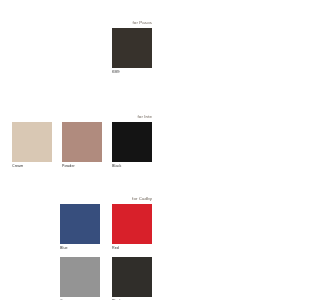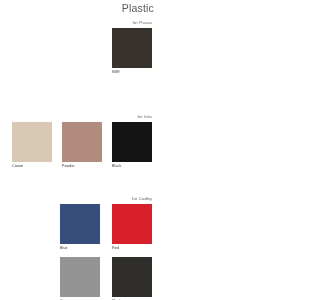--- a/index.html
+++ b/index.html
@@ -96,21 +96,20 @@
     justify-content: flex-end;
     gap: 12px;
   }
   #group-cadby .swatch-row + .swatch-row { margin-top: 6px; }
 </style>
 </head>
 <body>
 
 <div class="sheet">
 
-  <div class="page-title">Plastic</div>
 
   <div class="group" id="group-pasos">
     <div class="group-header">for Pasos</div>
     <div class="swatch-row">
       <div class="swatch-cell">
         <span class="swatch-chip" style="background-color: rgb(55, 50, 44);"></span>
         <span class="swatch-label">KM9</span>
       </div>
     </div>
   </div>

